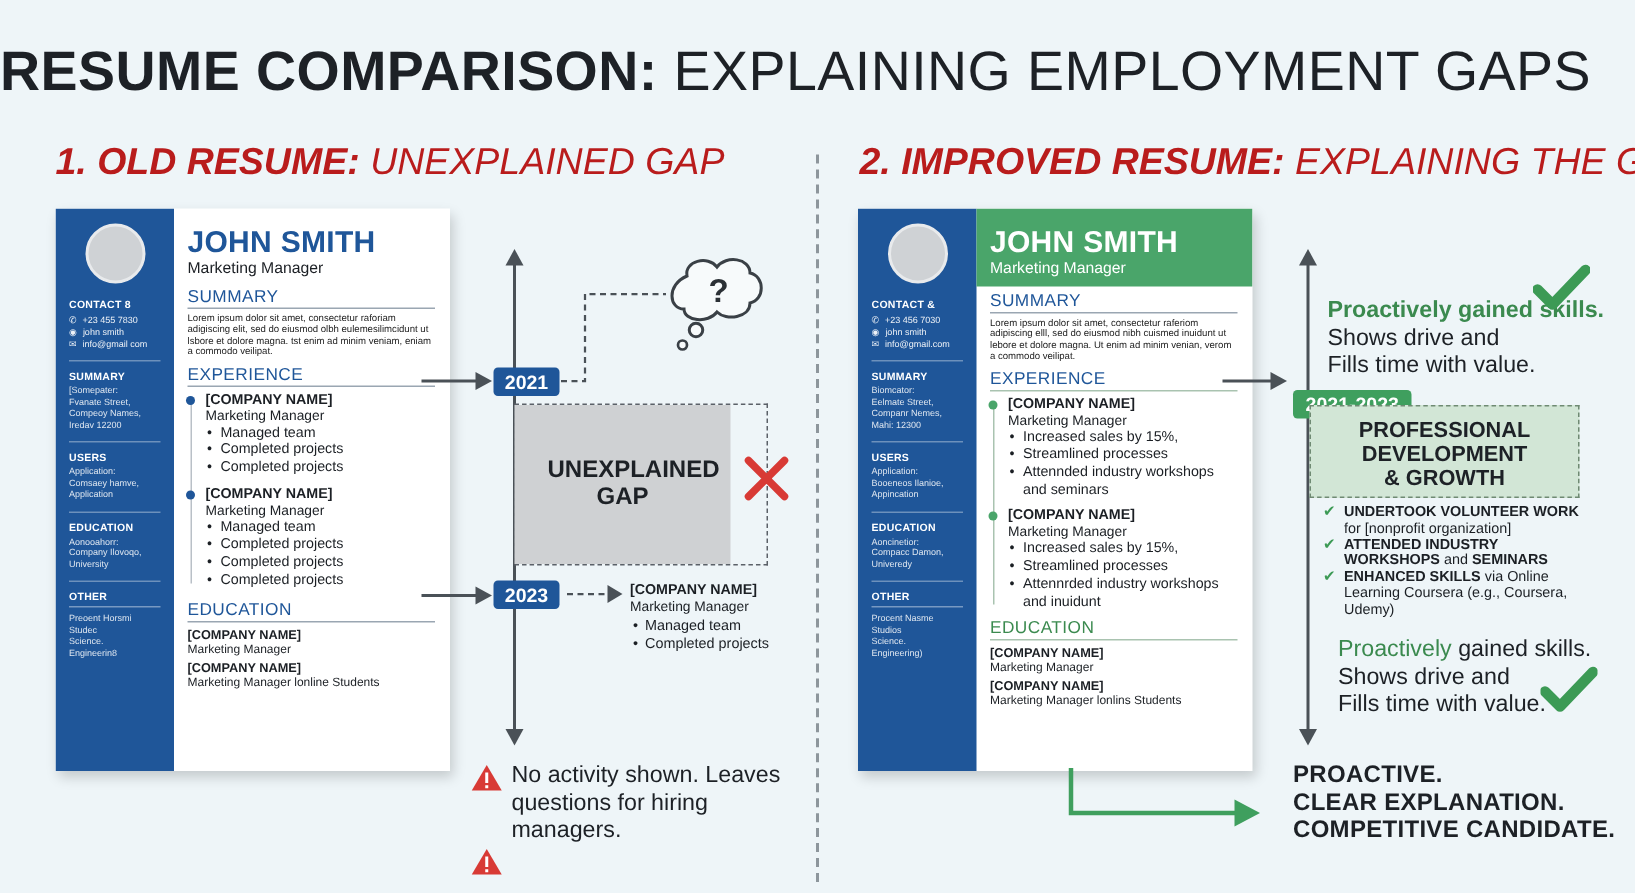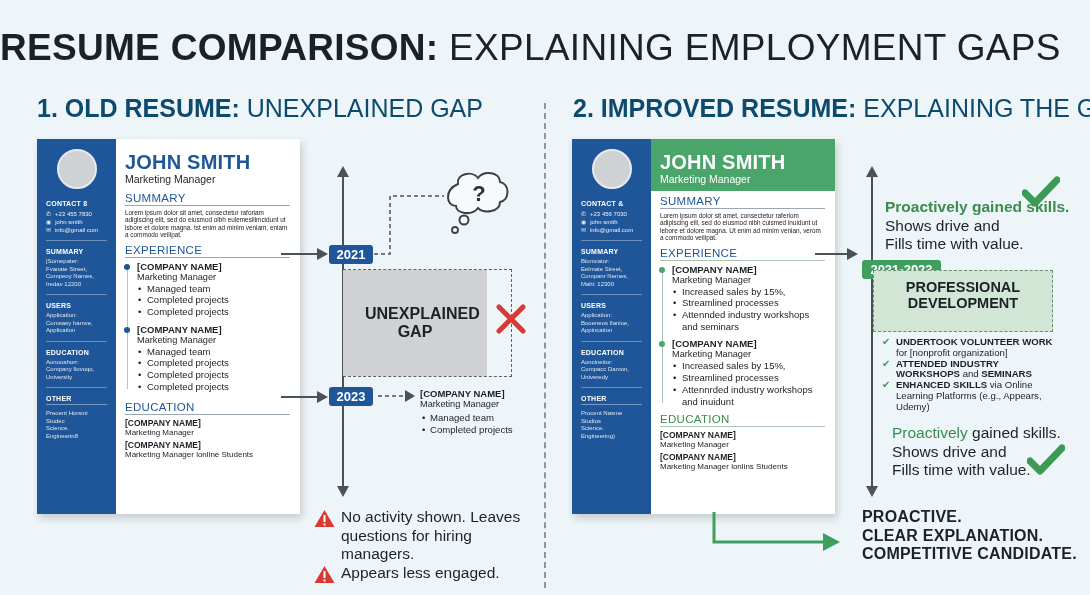--- a/index.html
+++ b/index.html
@@ -14,21 +14,21 @@
 
   
   .main-title {
     position: absolute; left: 0; top: 27px; width: 1090px; text-align: left;
     font-size: 37px; letter-spacing: 0.3px; color: #1d2126;
   }
   .main-title b { font-weight: 700; }
   .main-title span.light { font-weight: 400; }
 
   .section-title {
-    position: absolute; top: 94px; font-size: 25px; color: #0c4a6e; white-space: nowrap;
+    position: absolute; top: 94px; font-size: 25px; color: #b91c1c; white-space: nowrap; font-style: italic;
   }
   .section-title b { font-weight: 700; }
 
   .divider {
     position: absolute; left: 544px; top: 103px; height: 485px; width: 0;
     border-left: 2px dashed #8d969c;
   }
 
   
   .resume {
@@ -259,21 +259,20 @@
       <rect x="9.5" y="14.5" width="2" height="2" fill="#fff"></rect>
     </svg>
     <span>No activity shown. Leaves questions for hiring managers.</span>
   </div>
   <div class="warn-row">
     <svg class="warn-icon" width="21" height="19">
       <path d="M10.5 1 L20.5 18 H0.5 Z" fill="#d83a35"></path>
       <rect x="9.5" y="6" width="2" height="7" fill="#fff"></rect>
       <rect x="9.5" y="14.5" width="2" height="2" fill="#fff"></rect>
     </svg>
-    <span>Appears less engaged.</span>
   </div>
 </div>
 
 <div class="resume" style="left:572px;">
   <div class="side">
     <div class="avatar"></div>
     <div class="side-h">CONTACT &amp;</div>
     <div class="side-row">
       <span>✆</span>
         <span>+23 456 7030</span>
@@ -372,34 +371,35 @@
   <div>Shows drive and</div>
   <div>Fills time with value.</div>
 </div>
 <svg class="abs" style="left:1022px; top:176px;" width="38" height="32">
   <path d="M3 17 L13 27 L35 4" fill="none" stroke="#3c9a55" stroke-width="7" stroke-linecap="round" stroke-linejoin="round"></path>
 </svg>
 
 <div class="dev-box">
   <div>PROFESSIONAL</div>
   <div>DEVELOPMENT</div>
+  <div>&amp; GROWTH</div>
 </div>
 
 <div class="check-list">
   <div class="check-item">
     <span class="ck">✔</span>
     <span><b>UNDERTOOK VOLUNTEER WORK</b><span> for [nonprofit organization]</span></span>
   </div>
   <div class="check-item">
     <span class="ck">✔</span>
     <span><b>ATTENDED INDUSTRY WORKSHOPS</b><span> and </span><b>SEMINARS</b></span>
   </div>
   <div class="check-item">
     <span class="ck">✔</span>
-    <span><b>ENHANCED SKILLS</b><span> via Online Learning Platforms (e.g., Appears, Udemy)</span></span>
+    <span><b>ENHANCED SKILLS</b><span> via Online Learning Coursera (e.g., Coursera, Udemy)</span></span>
   </div>
 </div>
 
 <div class="praise" style="left:892px; top:424px;">
   <div><span class="green">Proactively</span><span> gained skills.</span></div>
   <div>Shows drive and</div>
   <div>Fills time with value.</div>
 </div>
 <svg class="abs" style="left:1027px; top:444px;" width="38" height="32">
   <path d="M3 17 L13 27 L35 4" fill="none" stroke="#3c9a55" stroke-width="7" stroke-linecap="round" stroke-linejoin="round"></path>

